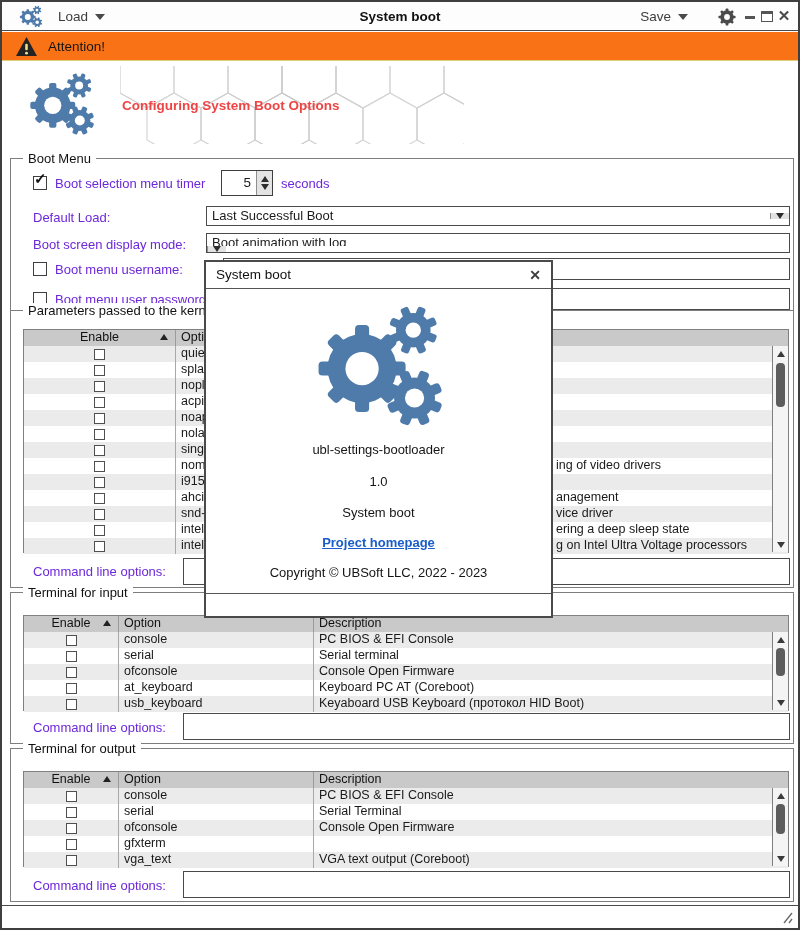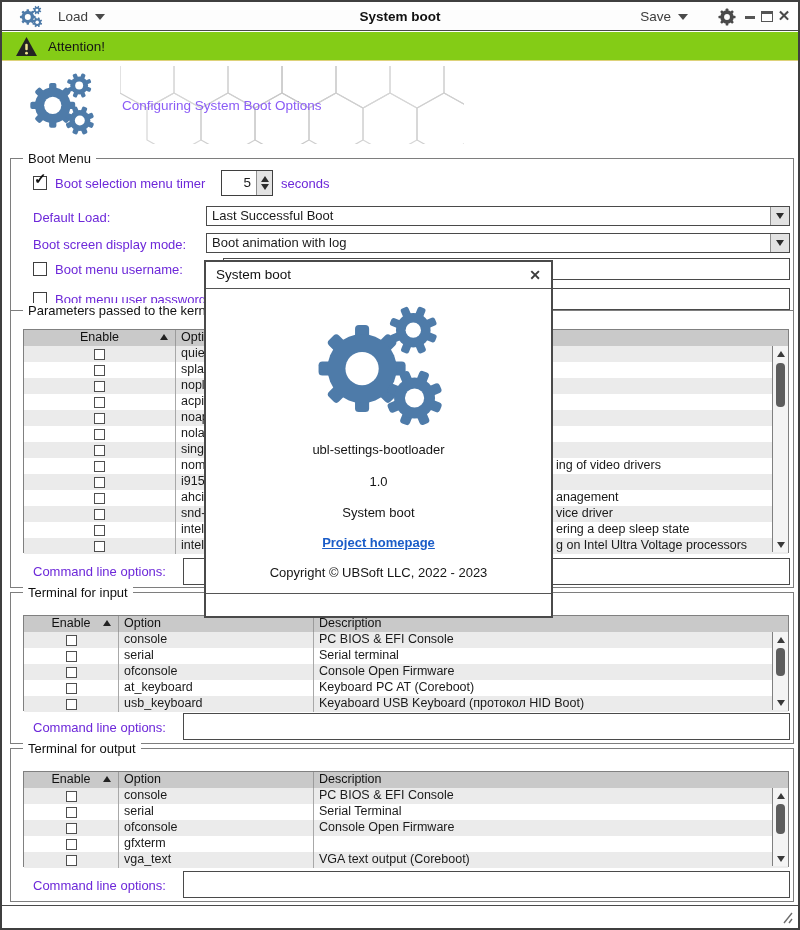--- a/index.html
+++ b/index.html
@@ -20,29 +20,29 @@
     border-top:6px solid #4a4a4a; }
   .win-title { position:absolute; left:200px; right:200px; top:0; height:29px; line-height:29px;
     text-align:center; font-weight:bold; font-size:13.5px; color:#111; }
   .settings-gear { position:absolute; right:62px; top:6px; }
   .winctl { position:absolute; top:9px; }
   .winctl.min { right:43px; width:10px; height:3px; background:#555; top:14px; }
   .winctl.max { right:25px; width:12px; height:11px; border:1.5px solid #555; border-top:3.5px solid #555; background:#fff; }
   .winctl.close { right:6px; top:3px; width:16px; height:22px; line-height:22px; text-align:center;
     color:#4a4a4a; font-size:15px; font-weight:bold; }
   
-  .warnbar { position:absolute; left:0; top:30px; right:0; height:29px; background:#84cc16;
+  .warnbar { position:absolute; left:0; top:30px; right:0; height:29px; background:#f97316;
     border-bottom:1px solid #ddd27a; display:flex; align-items:center; }
   .warnbar .wicon { margin-left:13px; }
   .warnbar .wtext { margin-left:10px; font-size:13.5px; color:#151515; }
   
   .apphead { position:absolute; left:0; top:59px; right:0; height:84px; background:#fff; }
   .hexwrap { position:absolute; left:118px; top:5px; width:344px; height:78px; overflow:hidden; }
   .apphead .biglogo { position:absolute; left:20px; top:10px; }
-  .apphead h1 { position:absolute; left:120px; top:37px; font-size:13.5px; font-weight:normal; color:#8b5cf6; z-index:2; }
+  .apphead h1 { position:absolute; left:120px; top:37px; font-size:13.5px; font-weight:bold; color:#ef4444; z-index:2; }
   
   .fs { position:absolute; left:8px; width:784px; border:1px solid #7e7e7e; background:#fff; }
   .fs .legend { position:absolute; top:-8px; left:12px; background:#fff; padding:0 5px;
     font-size:13px; color:#111; z-index:2; }
   #fs-bootmenu  { top:156px; height:155px; }
   #fs-kernel    { top:308px; height:278px; }
   #fs-termin    { top:590px; height:152px; }
   #fs-termout   { top:746px; height:154px; }
   .lab { position:absolute; font-size:13px; color:#6d28d9; white-space:nowrap; }
   
@@ -238,29 +238,29 @@
     <div class="spinner">
       <span class="val">5</span>
       <span class="arr">
         <span class="tri-up-xs"></span>
         <span class="tri-dn-xs"></span>
       </span>
     </div>
     <span class="lab" style="left:270px; top:17px;">seconds</span>
 
     <span class="lab" style="left:22px; top:51px;">Default Load:</span>
-    <div class="combo" style="left:195px; top:47px; width:584px;">
+    <div class="combo" style="left:195px; top:47px; width:584px;align-items:center;">
       <span class="ctext">Last Successful Boot</span>
       <span class="cbtn">
           <span class="tri-dn-xs"></span>
         </span>
     </div>
 
     <span class="lab" style="left:22px; top:78px;">Boot screen display mode:</span>
-    <div class="combo" style="left:195px; top:74px; width:584px;">
+    <div class="combo" style="left:195px; top:74px; width:584px;flex-direction:column;">
       <span class="ctext">Boot animation with log</span>
       <span class="cbtn">
           <span class="tri-dn-xs"></span>
         </span>
     </div>
 
     <span class="cbx" style="left:22px; top:103px;"></span>
     <span class="lab" style="left:44px; top:103px;">Boot menu username:</span>
     <input class="tinput" style="left: 212px; top: 99px; width: 567px; height: 22px;" value="">
 

